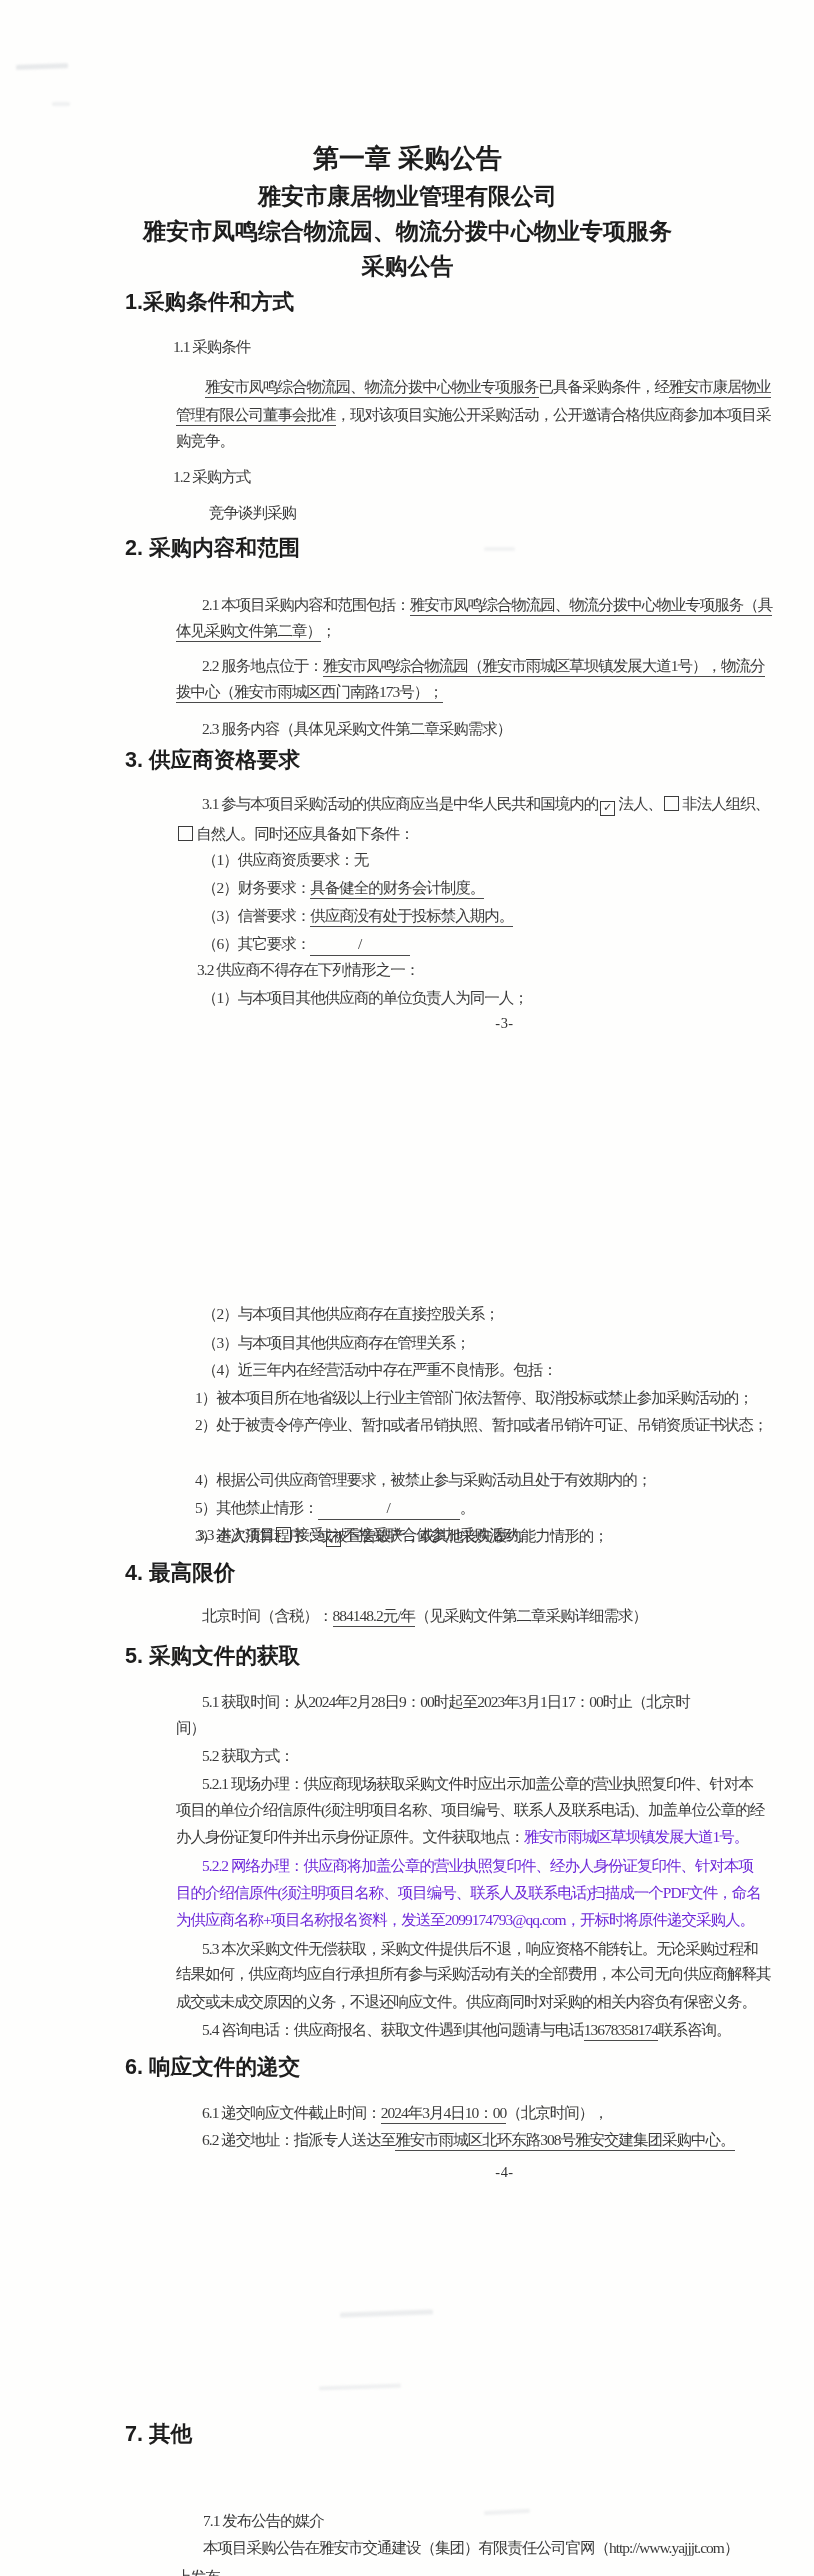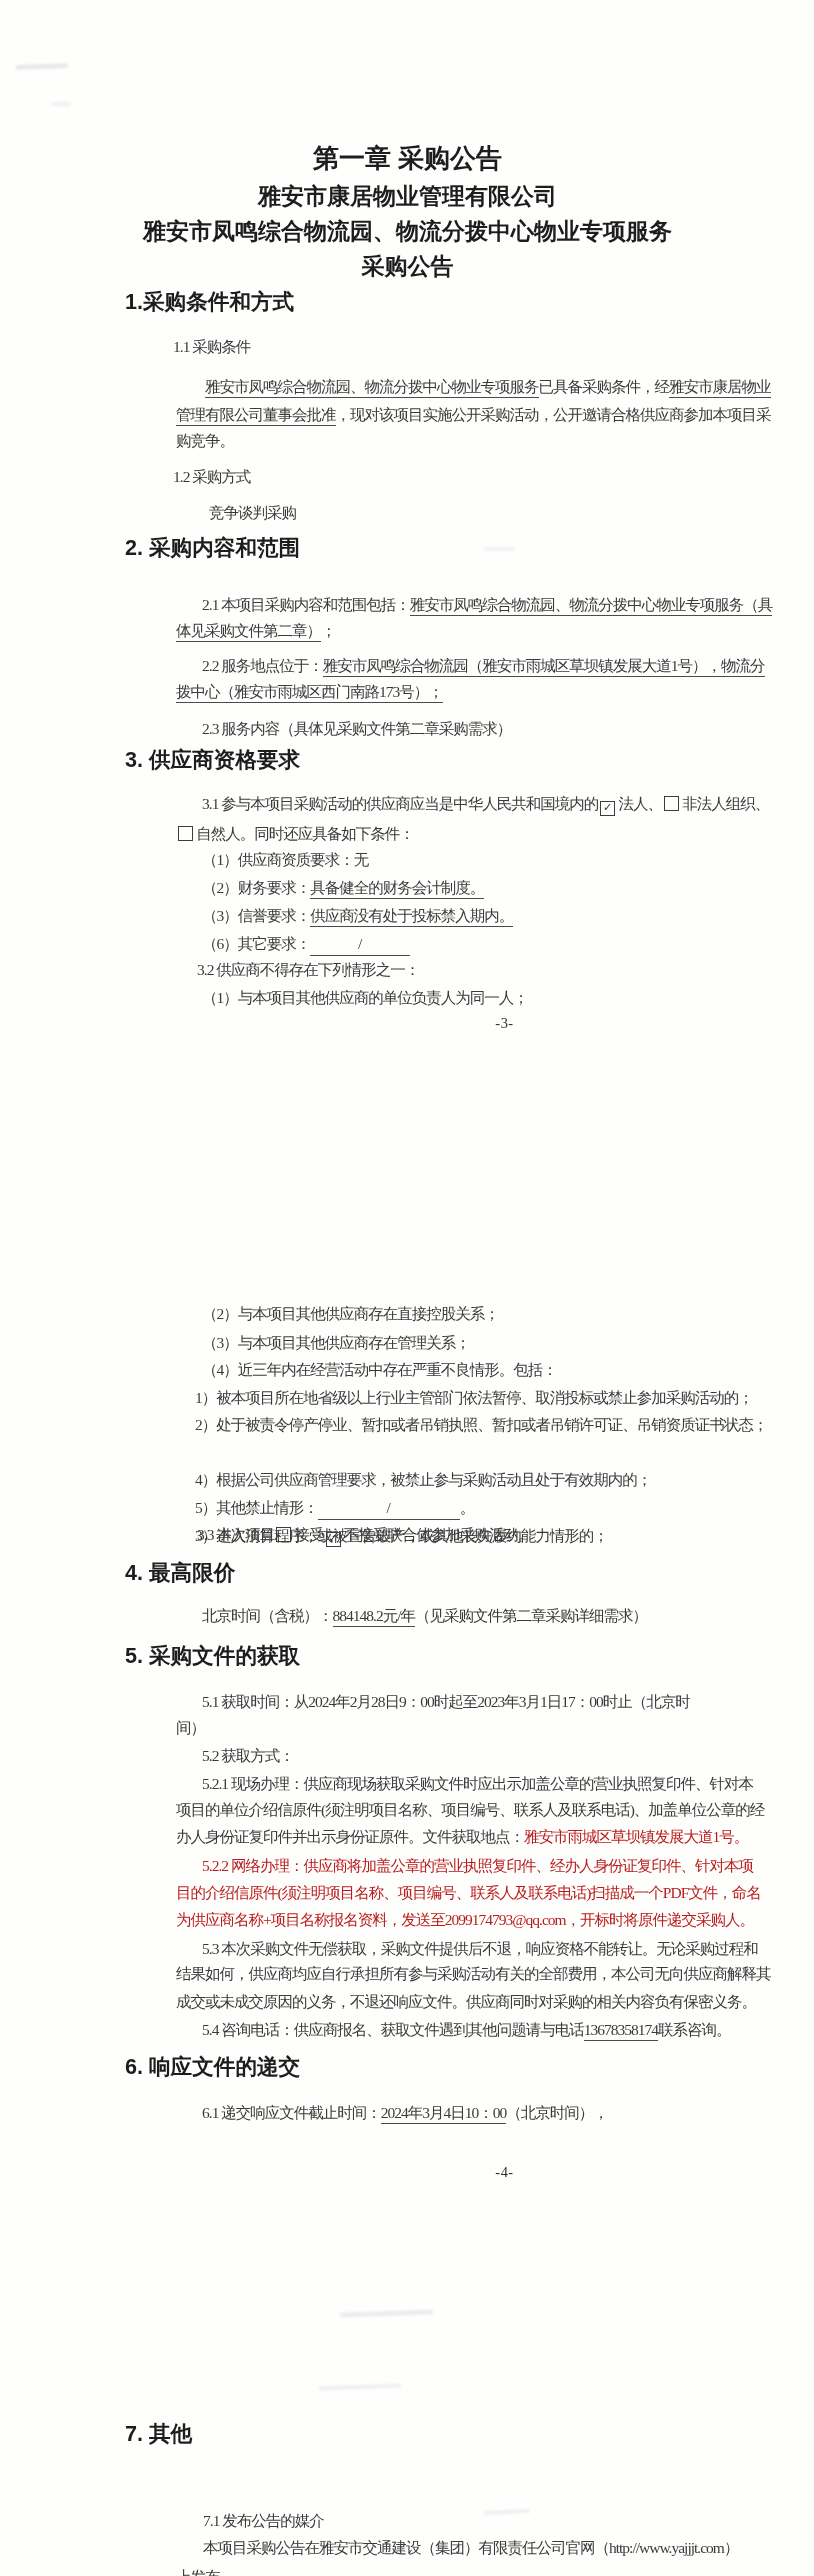--- a/index.html
+++ b/index.html
@@ -7,21 +7,21 @@
     position:relative;width:815px;height:3462px;background:#fefefd;overflow:hidden;
     font-family:"Liberation Serif","DejaVu Serif",serif;color:#3a3a3a;
   }
   .ln{position:absolute;left:128px;font-size:15.5px;letter-spacing:-1px;line-height:21.6px;white-space:nowrap;margin-left:48px;}
   .h{position:absolute;left:125px;font-family:"Liberation Sans","DejaVu Sans",sans-serif;
      font-weight:700;color:#1d1d1d;font-size:21.6px;line-height:26px;white-space:nowrap;letter-spacing:0;}
   .center{left:0;width:815px;text-align:center;}
   .t1{font-size:26px;}
   .t2{font-size:23px;}
   .u{border-bottom:1px solid #4a4a4a;padding-bottom:1.5px;}
-  .light{color:#b91c1c;font-family:Liberation Serif, serif;}
+  .light{color:#6d28d9;font-family:Liberation Serif, serif;}
   .cb{display:inline-block;width:13px;height:13px;border:1px solid #3c3c3c;vertical-align:-1.5px;
       margin:0 3.1px 0 2.1px;line-height:12px;text-align:center;font-size:11.3px;letter-spacing:0;
       font-family:"DejaVu Sans",sans-serif;}
   .fill{display:inline-block;border-bottom:1px solid #4a4a4a;text-align:center;letter-spacing:0;}
   .pageno{position:absolute;left:489px;width:31px;text-align:center;font-size:14.4px;color:#2f2f2f;letter-spacing:0.5px;}
   .art{position:absolute;background:#99a1ab;filter:blur(1px);border-radius:1.5px;}
 </style>
 </head>
 <body>
 
@@ -87,20 +87,21 @@
   <div class="ln light" style="top:1855px;left:154px">5.2.2 网络办理：供应商将加盖公章的营业执照复印件、经办人身份证复印件、针对本项</div>
   <div class="ln light" style="top:1882px">目的介绍信原件(须注明项目名称、项目编号、联系人及联系电话)扫描成一个PDF文件，命名</div>
   <div class="ln light" style="top:1909px">为供应商名称+项目名称报名资料，发送至2099174793@qq.com，开标时将原件递交采购人。</div>
   <div class="ln" style="top:1938px;left:154px">5.3 本次采购文件无偿获取，采购文件提供后不退，响应资格不能转让。无论采购过程和</div>
   <div class="ln" style="top:1963px">结果如何，供应商均应自行承担所有参与采购活动有关的全部费用，本公司无向供应商解释其</div>
   <div class="ln" style="top:1991px">成交或未成交原因的义务，不退还响应文件。供应商同时对采购的相关内容负有保密义务。</div>
   <div class="ln" style="top:2019px;left:154px"><span>5.4 咨询电话：供应商报名、获取文件遇到其他问题请与电话</span><span class="u">13678358174</span><span>联系咨询。</span></div>
 
   <div class="h" style="top:2054px">6.  响应文件的递交</div>
   <div class="ln" style="top:2102px;left:154px"><span>6.1 递交响应文件截止时间：</span><span class="u">2024年3月4日10：00</span><span>（北京时间），</span></div>
+  <div class="ln" style="top:2129px;left:154px"><span>6.2 递交地址：指派专人送达至</span><span class="u">雅安市雨城区北环东路308号雅安交建集团采购中心。</span></div>
 
   <div class="pageno" style="top:2164px">-4-</div>
 
   <div class="h" style="top:2421px">7.  其他</div>
   <div class="ln" style="top:2510px;left:155px">7.1 发布公告的媒介</div>
   <div class="ln" style="top:2537px;left:155px">本项目采购公告在雅安市交通建设（集团）有限责任公司官网（http://www.yajjjt.com）</div>
   <div class="ln" style="top:2566px">上发布。</div>
 
   <div class="art" style="left:15.5px;top:64px;width:52px;height:4.6px;opacity:.22;transform:rotate(-2deg)"></div>
   <div class="art" style="left:52px;top:102px;width:17.5px;height:3.6px;opacity:.14"></div>

